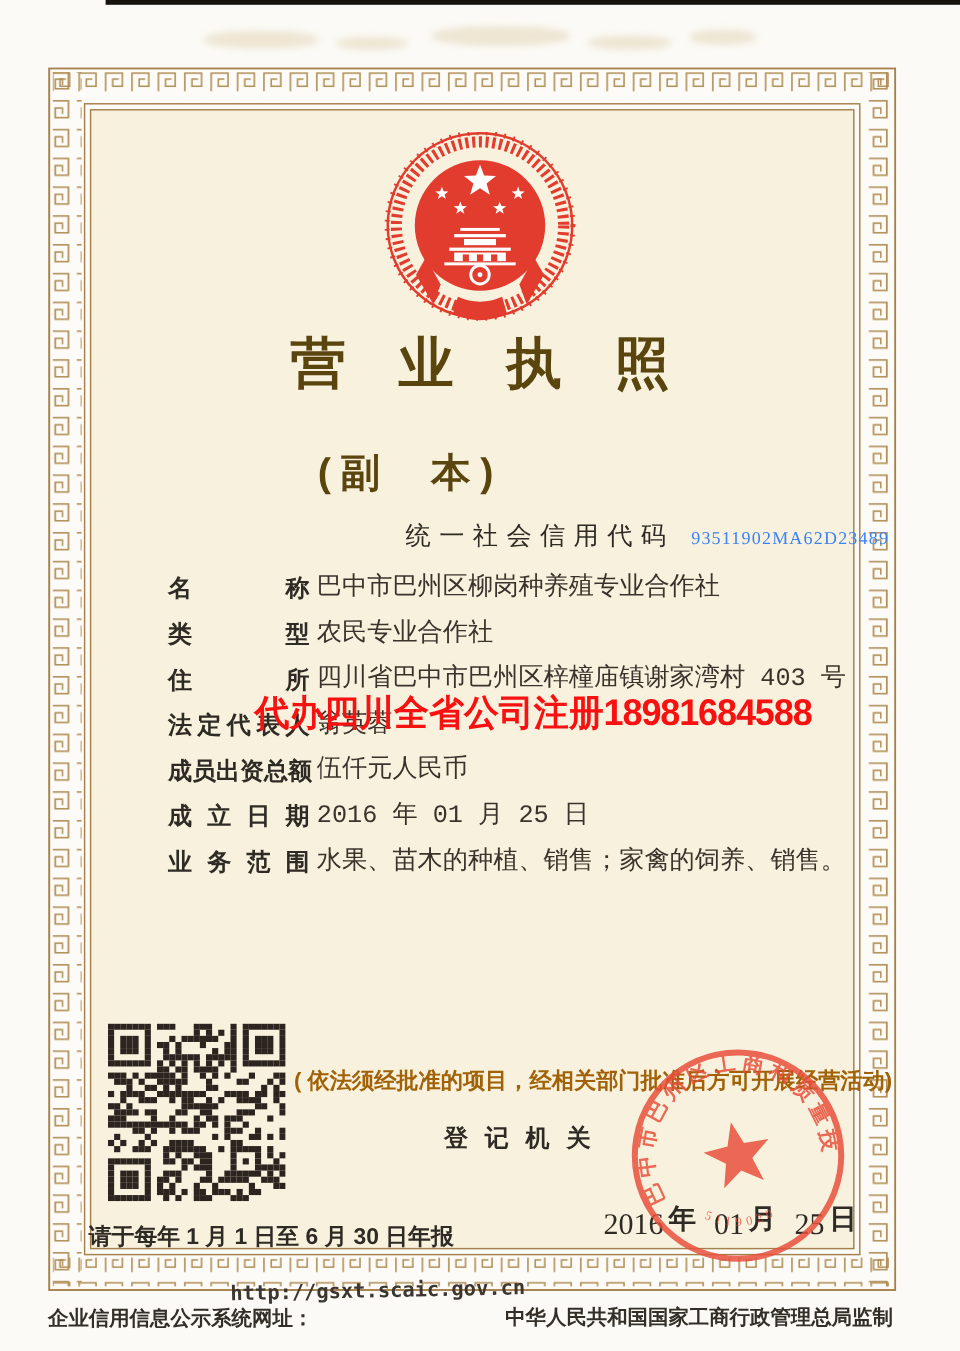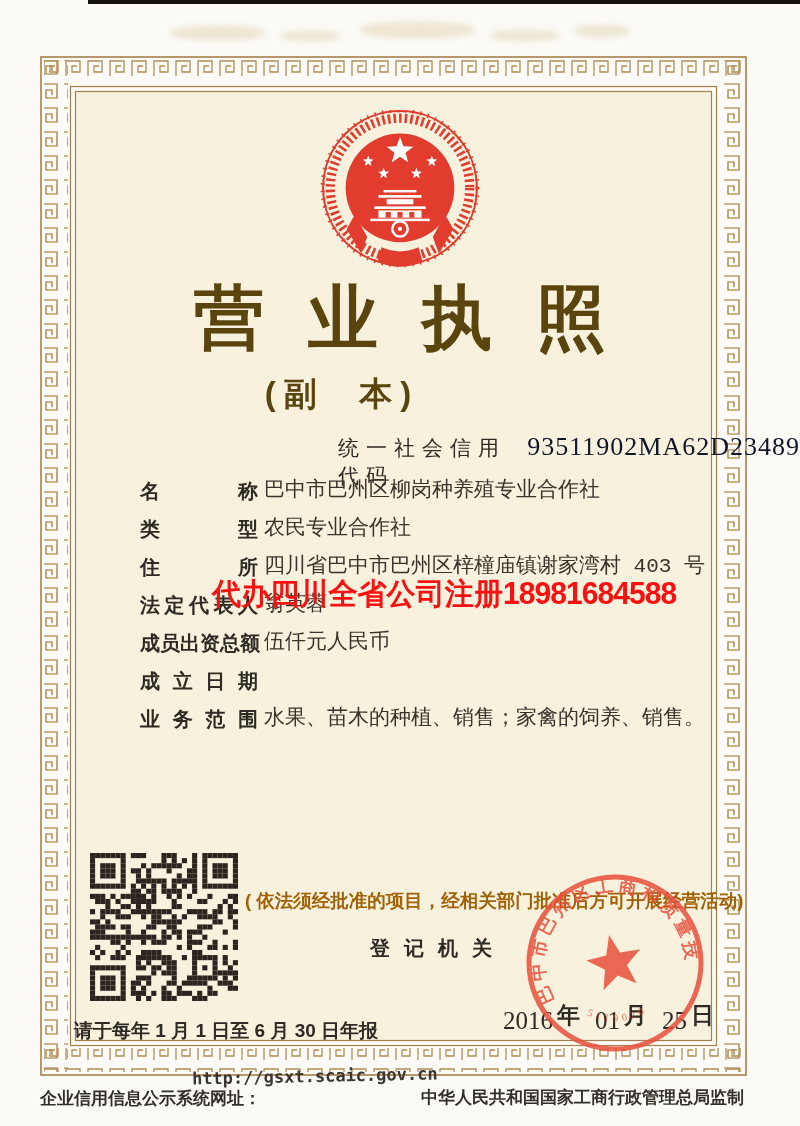--- a/index.html
+++ b/index.html
@@ -7,26 +7,26 @@
         font-family:"Liberation Sans",sans-serif;color:#332e28;}
   
   .scan-strip{position:absolute;left:88px;top:0;width:712px;height:4px;background:#16130f;}
   .ghost{position:absolute;background:rgba(190,155,80,.22);border-radius:45%;filter:blur(3px);}
   
   .frame{position:absolute;left:40px;top:56px;}
   
   .emblem{position:absolute;left:318px;top:110px;}
   
   .doc-title{position:absolute;left:0;top:272px;width:800px;text-align:center;
-             font-size:70px;font-weight:bold;color:#5a450f;letter-spacing:44px;padding-left:44px;box-sizing:border-box;}
+             font-size:46px;font-weight:bold;color:#5a450f;letter-spacing:44px;padding-left:44px;box-sizing:border-box;}
   .doc-subtitle{position:absolute;left:0;top:372px;width:684px;text-align:center;
                 font-size:33px;font-weight:bold;color:#5a450f;letter-spacing:8px;white-space:pre;}
   .code-line{position:absolute;left:338px;top:432px;display:flex;align-items:baseline;gap:14px;}
   .code-label{font-size:21px;font-weight:normal;letter-spacing:7px;color:#2e2a24;}
-  .code-value{font-family:"Liberation Serif",serif;font-size:26px;letter-spacing:1px;color:#0f172a;}
+  .code-value{font-family:"Liberation Serif",serif;font-size:15px;letter-spacing:1px;color:#3b82f6;}
   
   .fields{position:absolute;left:140px;top:479px;width:580px;}
   .field-row{display:flex;margin-bottom:14px;height:24px;line-height:24px;}
   .field-label{width:118px;display:flex;justify-content:space-between;
                font-size:20px;font-weight:bold;color:#2e2a24;flex:none;}
   .field-value{margin-left:6px;font-family:Liberation Mono, monospace;font-size:21px;color:#3a332c;white-space:nowrap;}
   
   .watermark{position:absolute;left:212px;top:574px;font-size:30px;font-weight:bold;color:#f81111;
              white-space:nowrap;z-index:6;transform:scaleX(.97);transform-origin:left;}
   .watermark .wm-digits{font-size:31px;letter-spacing:-1px;}
@@ -165,20 +165,21 @@
         </div>
       <div class="field-value">伍仟元人民币</div>
     </div>
     <div class="field-row">
       <div class="field-label">
           <span>成</span>
           <span>立</span>
           <span>日</span>
           <span>期</span>
         </div>
+      <div class="field-value">2016 年 01 月 25 日</div>
     </div>
     <div class="field-row">
       <div class="field-label">
           <span>业</span>
           <span>务</span>
           <span>范</span>
           <span>围</span>
         </div>
       <div class="field-value">水果、苗木的种植、销售；家禽的饲养、销售。</div>
     </div>

